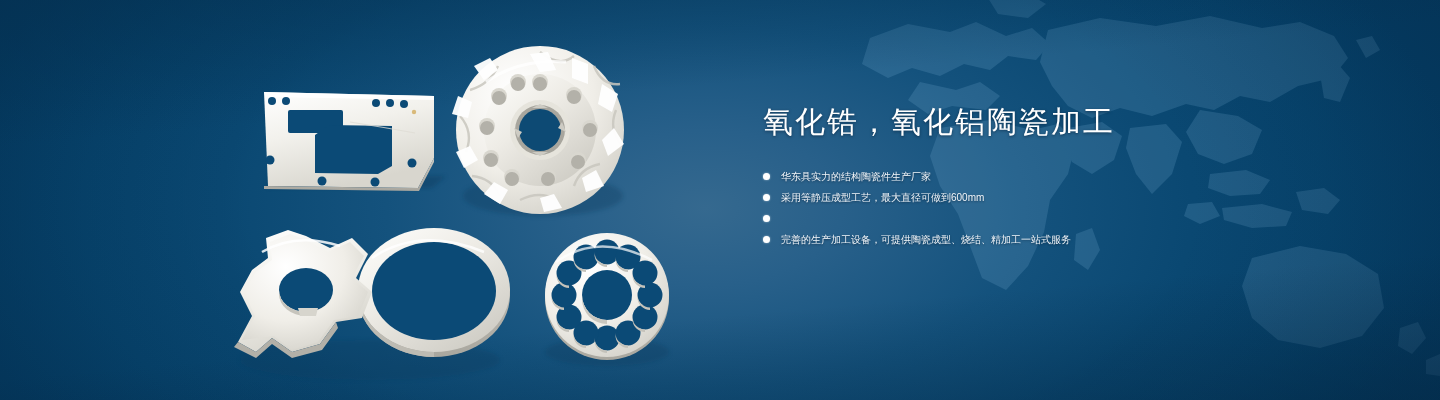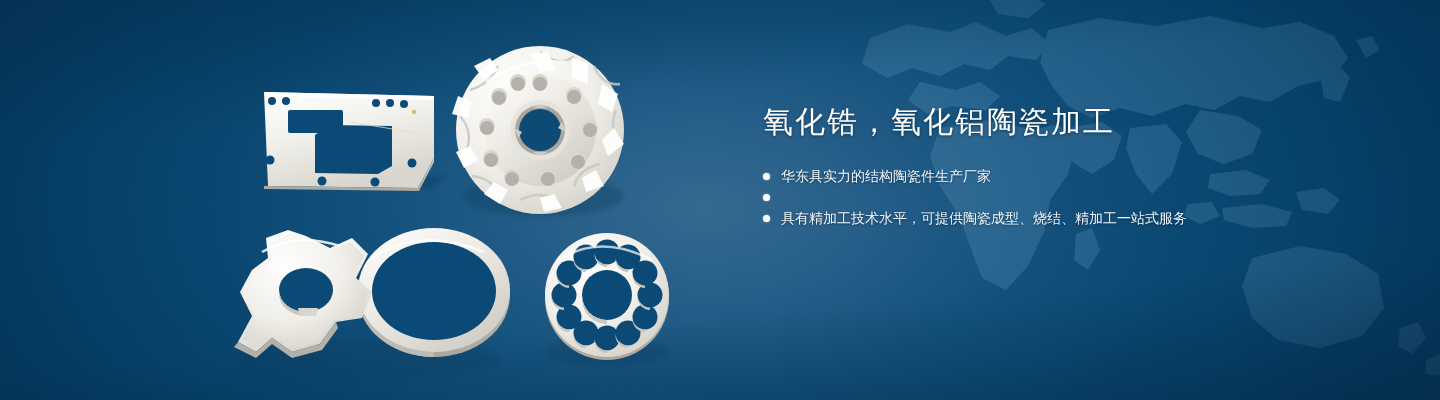--- a/index.html
+++ b/index.html
@@ -50,21 +50,21 @@
     font-weight:400;
     line-height:1.2;
     margin:0 0 26px 0;
     text-shadow:0 1px 3px rgba(0,20,40,.55);
     white-space:nowrap;
   }
   .bullets{list-style:none;margin:0;padding:0;}
   .bullet{
     display:flex;align-items:center;
     color:#f2f6fa;
-    font-size:14px;
+    font-size:10px;
     line-height:21px;
     margin-bottom:0px;
     height:21px;
     text-shadow:0 1px 2px rgba(0,18,36,.5);
     white-space:nowrap;
   }
   .dot{
     width:7px;height:7px;border-radius:50%;
     background:#ffffff;
     flex:0 0 auto;
@@ -307,21 +307,25 @@
 
   <div class="textcol">
     <h1 class="headline">氧化锆，氧化铝陶瓷加工</h1>
     <ul class="bullets">
       <li class="bullet">
         <span class="dot"></span>
         <span>华东具实力的结构陶瓷件生产厂家</span>
       </li>
       <li class="bullet">
         <span class="dot"></span>
+        <span>采用等静压成型工艺，最大直径可做到600mm</span>
       </li>
       <li class="bullet">
         <span class="dot"></span>
-        <span>具有精加工技术水平，可提供陶瓷成型、烧结、精加工一站式服务</span>
+      </li>
+      <li class="bullet">
+        <span class="dot"></span>
+        <span>完善的生产加工设备，可提供陶瓷成型、烧结、精加工一站式服务</span>
       </li>
     </ul>
   </div>
 
 </div>
 
 </body></html>

